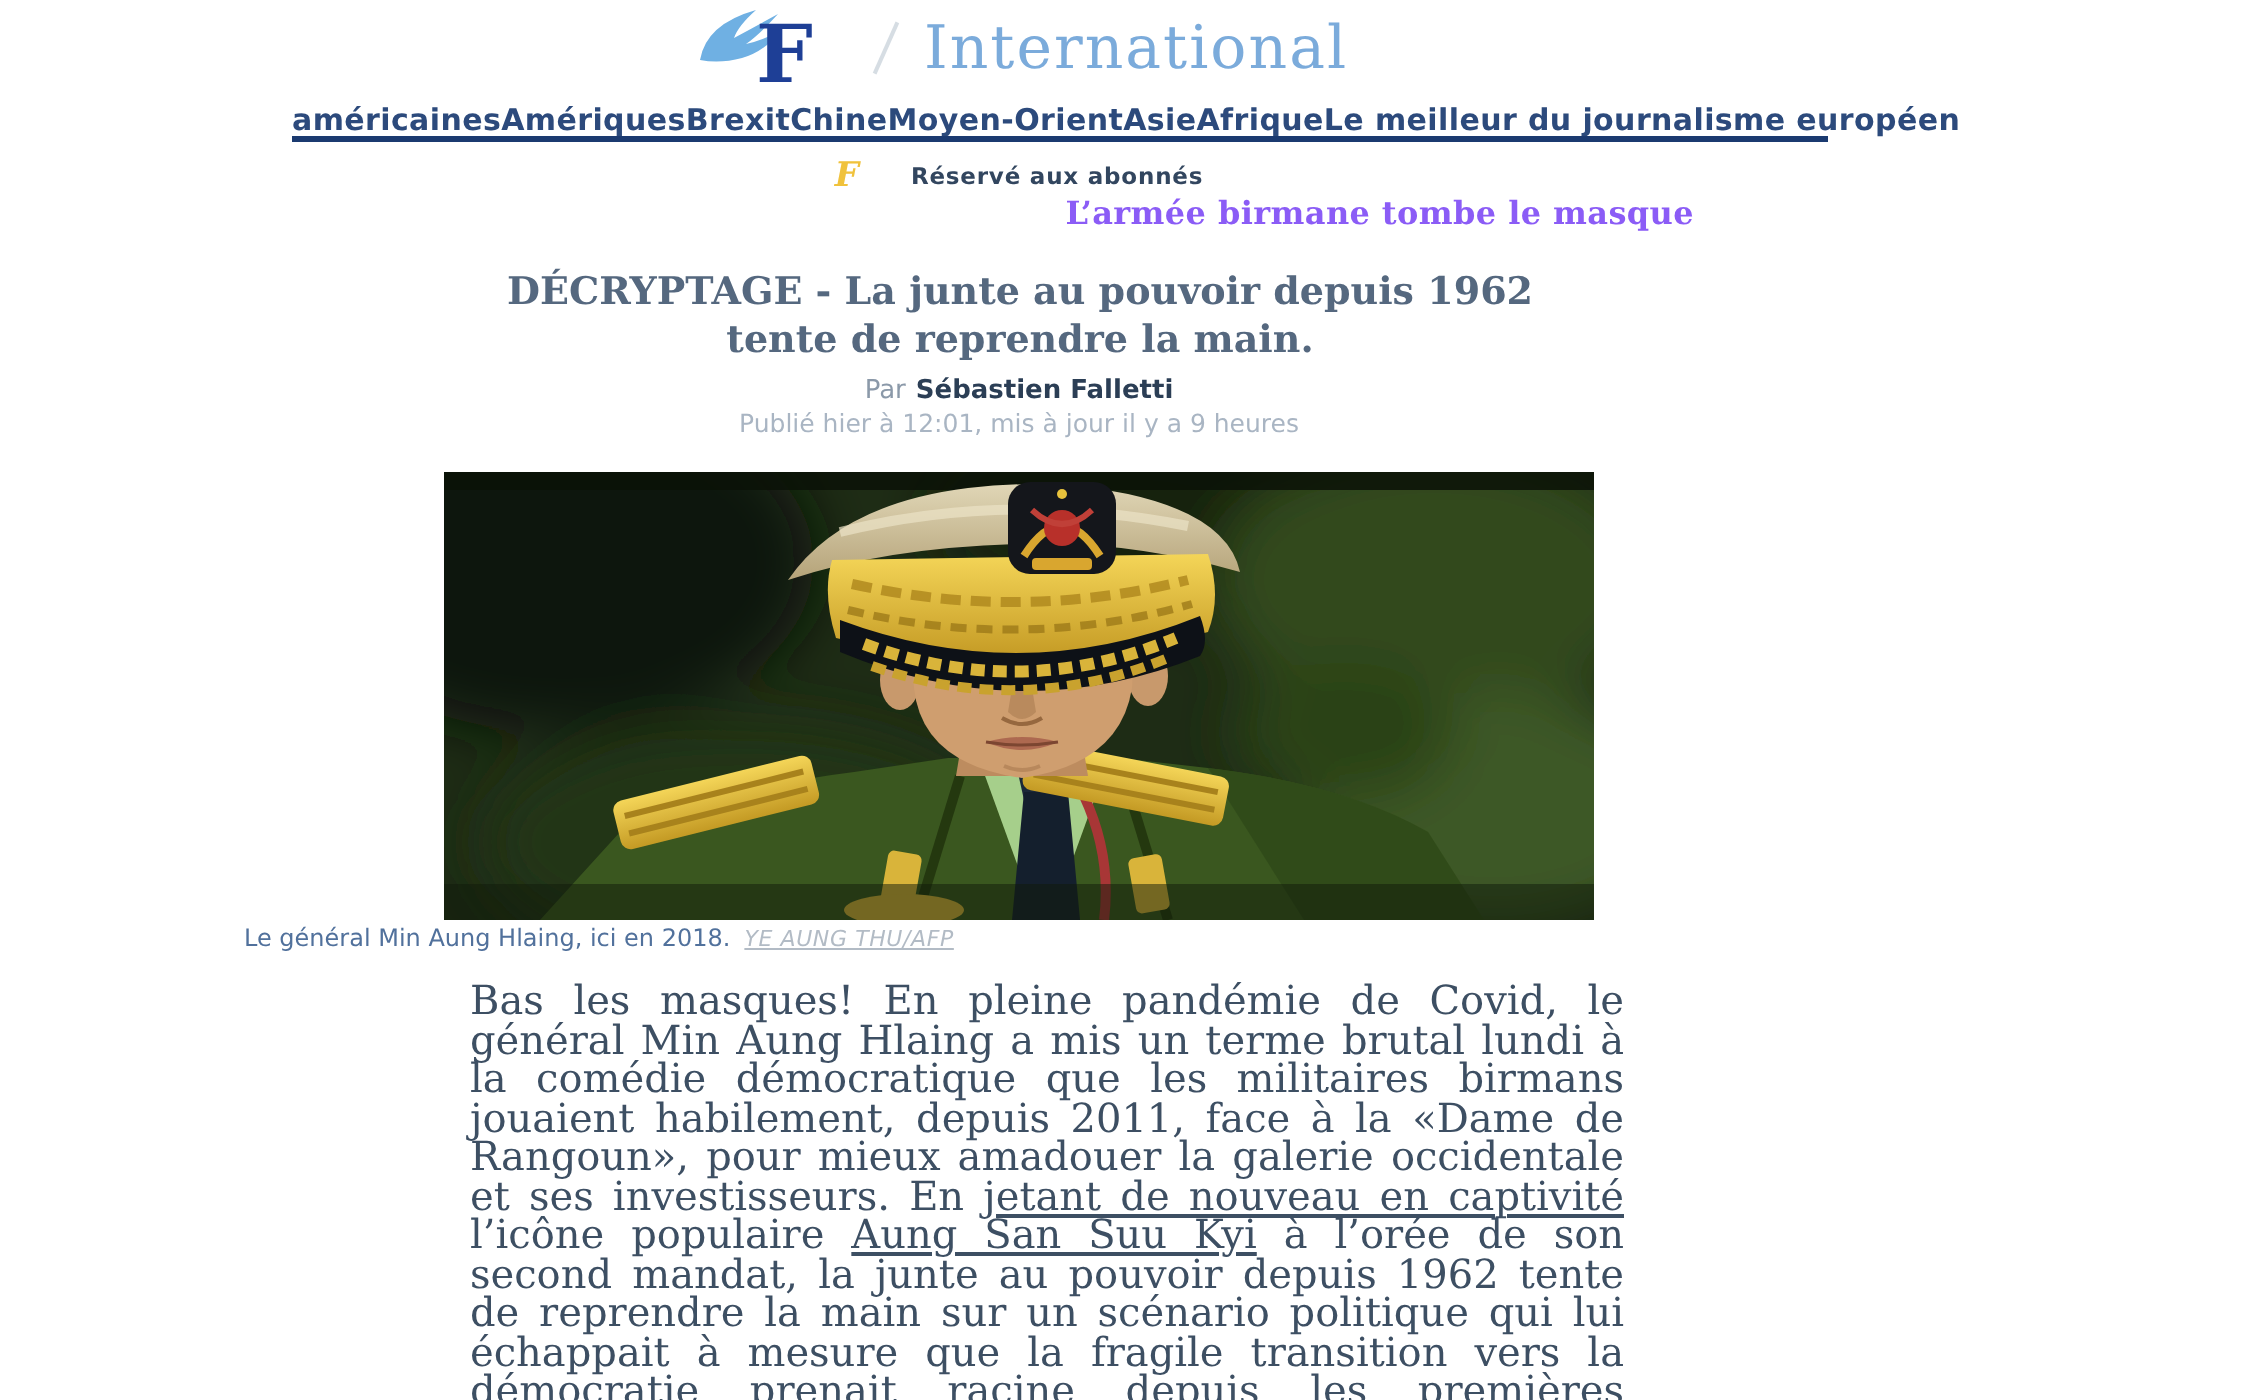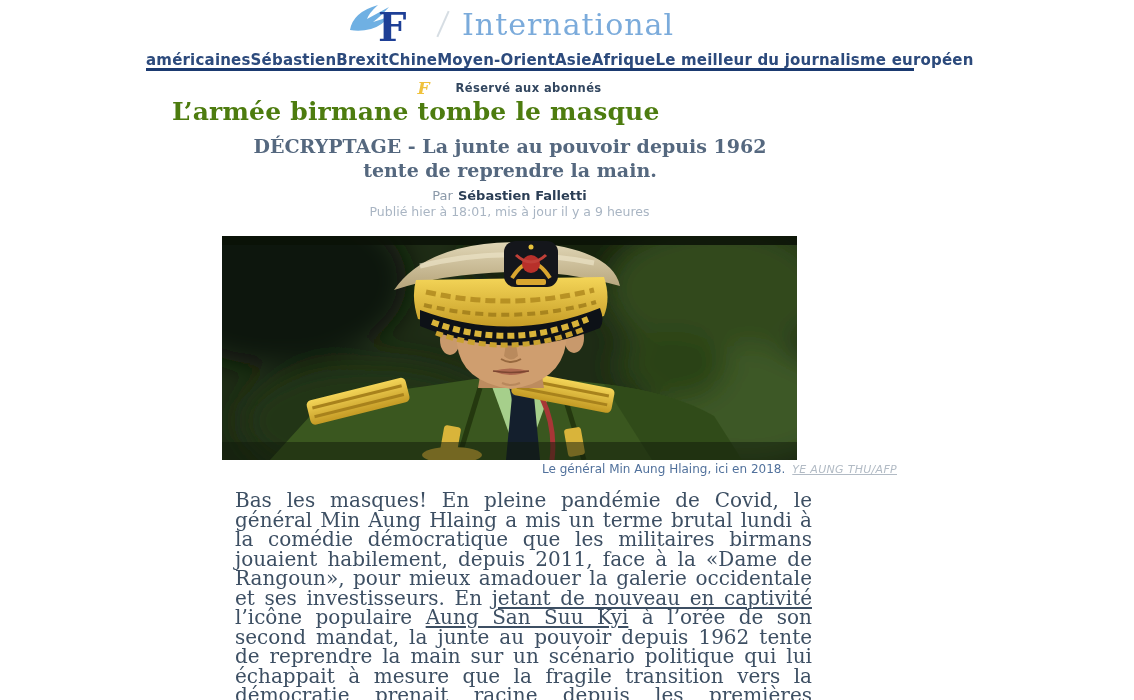--- a/index.html
+++ b/index.html
@@ -43,23 +43,23 @@
     display:flex; justify-content:center; align-items:center; gap:26px;
   }
   .premium-f {
     font-family:"DejaVu Serif", serif; font-weight:bold; font-style:italic;
     font-size:17px; color:#f0c23c; line-height:1;
   }
   .premium-label { font-size:11.5px; font-weight:600; color:#32465f; letter-spacing:.4px; }
 
   
   .headline {
-    position:absolute; top:97px; left:172px; width:675px; text-align:left;
-    font-family:"DejaVu Serif", serif; font-weight:bold; font-size:25px;
-    color:#4d7c0f; letter-spacing:.2px;
+    position:absolute; top:97px; left:172px; width:675px; text-align:right;
+    font-family:"DejaVu Serif", serif; font-weight:bold; font-size:16px;
+    color:#8b5cf6; letter-spacing:.2px;
   }
   .subtitle {
     position:absolute; top:134px; left:252px; width:516px; text-align:center;
     font-family:"DejaVu Serif", serif; font-size:19px; line-height:1.28;
     color:#55687f;
   }
   .byline {
     position:absolute; top:188px; left:222px; width:575px;
     display:flex; justify-content:center; gap:5px; font-size:13px;
   }
@@ -70,21 +70,21 @@
     font-size:12.5px; color:#a9b5c3;
   }
 
   
   .photo-figure {
     position:absolute; top:236px; left:222px; width:575px; height:224px;
     overflow:hidden; background:#1e2c15;
   }
   .caption-row {
     position:absolute; top:462px; left:122px; width:775px;
-    display:flex; justify-content:flex-end; align-items:baseline; gap:7px;
+    display:flex; justify-content:flex-start; align-items:baseline; gap:7px;
   }
   .caption-text { font-size:12px; color:#51719c; }
   .caption-credit { font-size:11px; font-style:italic; color:#b2bbc5; letter-spacing:.3px;text-decoration:underline; }
 
   
   .article-body {
     position:absolute; top:491px; left:219px; width:577px;
     font-family:"DejaVu Serif", serif; font-size:20px; line-height:19.5px;
     color:#3d4f63; text-align:justify;margin-left:16px;
   }
@@ -101,21 +101,21 @@
     <svg width="84" height="42" viewBox="0 0 84 42">
       <path d="M2,27 Q5,9 30,2 Q21,10 19,16 Q30,10 41,4 Q32,14 25,19 Q34,17 43,12 Q34,23 23,26 Q12,29 2,27 Z" fill="#6fb0e3"></path>
       <text x="30" y="38" font-family="DejaVu Serif, serif" font-size="40" font-weight="bold" fill="#1e3f96">F</text>
     </svg>
     <div class="logo-slash"></div>
     <div class="section-title">International</div>
   </div>
 
   <nav class="navbar">
     <span class="nav-item">américaines</span>
-    <span class="nav-item">Sébastien</span>
+    <span class="nav-item">Amériques</span>
     <span class="nav-item">Brexit</span>
     <span class="nav-item">Chine</span>
     <span class="nav-item">Moyen-Orient</span>
     <span class="nav-item">Asie</span>
     <span class="nav-item">Afrique</span>
     <span class="nav-item">Le meilleur du journalisme européen</span>
   </nav>
   <div class="nav-underline"></div>
 
   <div class="premium-row">
@@ -123,21 +123,21 @@
     <span class="premium-label">Réservé aux abonnés</span>
   </div>
 
   <h1 class="headline">L’armée birmane tombe le masque</h1>
   <h2 class="subtitle">DÉCRYPTAGE - La junte au pouvoir depuis 1962 tente de reprendre la main.</h2>
 
   <div class="byline">
     <span class="byline-prefix">Par</span>
     <span class="byline-author">Sébastien Falletti</span>
   </div>
-  <div class="pubdate">Publié hier à 18:01, mis à jour il y a 9 heures</div>
+  <div class="pubdate">Publié hier à 12:01, mis à jour il y a 9 heures</div>
 
   <figure class="photo-figure" role="img" aria-label="Le général Min Aung Hlaing, ici en 2018.">
     <svg width="575" height="224" viewBox="0 0 575 224">
       <defs>
         <filter id="blur1" x="-40%" y="-40%" width="180%" height="180%">
             <feGaussianBlur stdDeviation="14"></feGaussianBlur>
           </filter>
         <linearGradient id="goldGrad" x1="0" y1="0" x2="0" y2="1">
           <stop offset="0" stop-color="#f4d558"></stop>
             <stop offset="1" stop-color="#c49a24"></stop>

